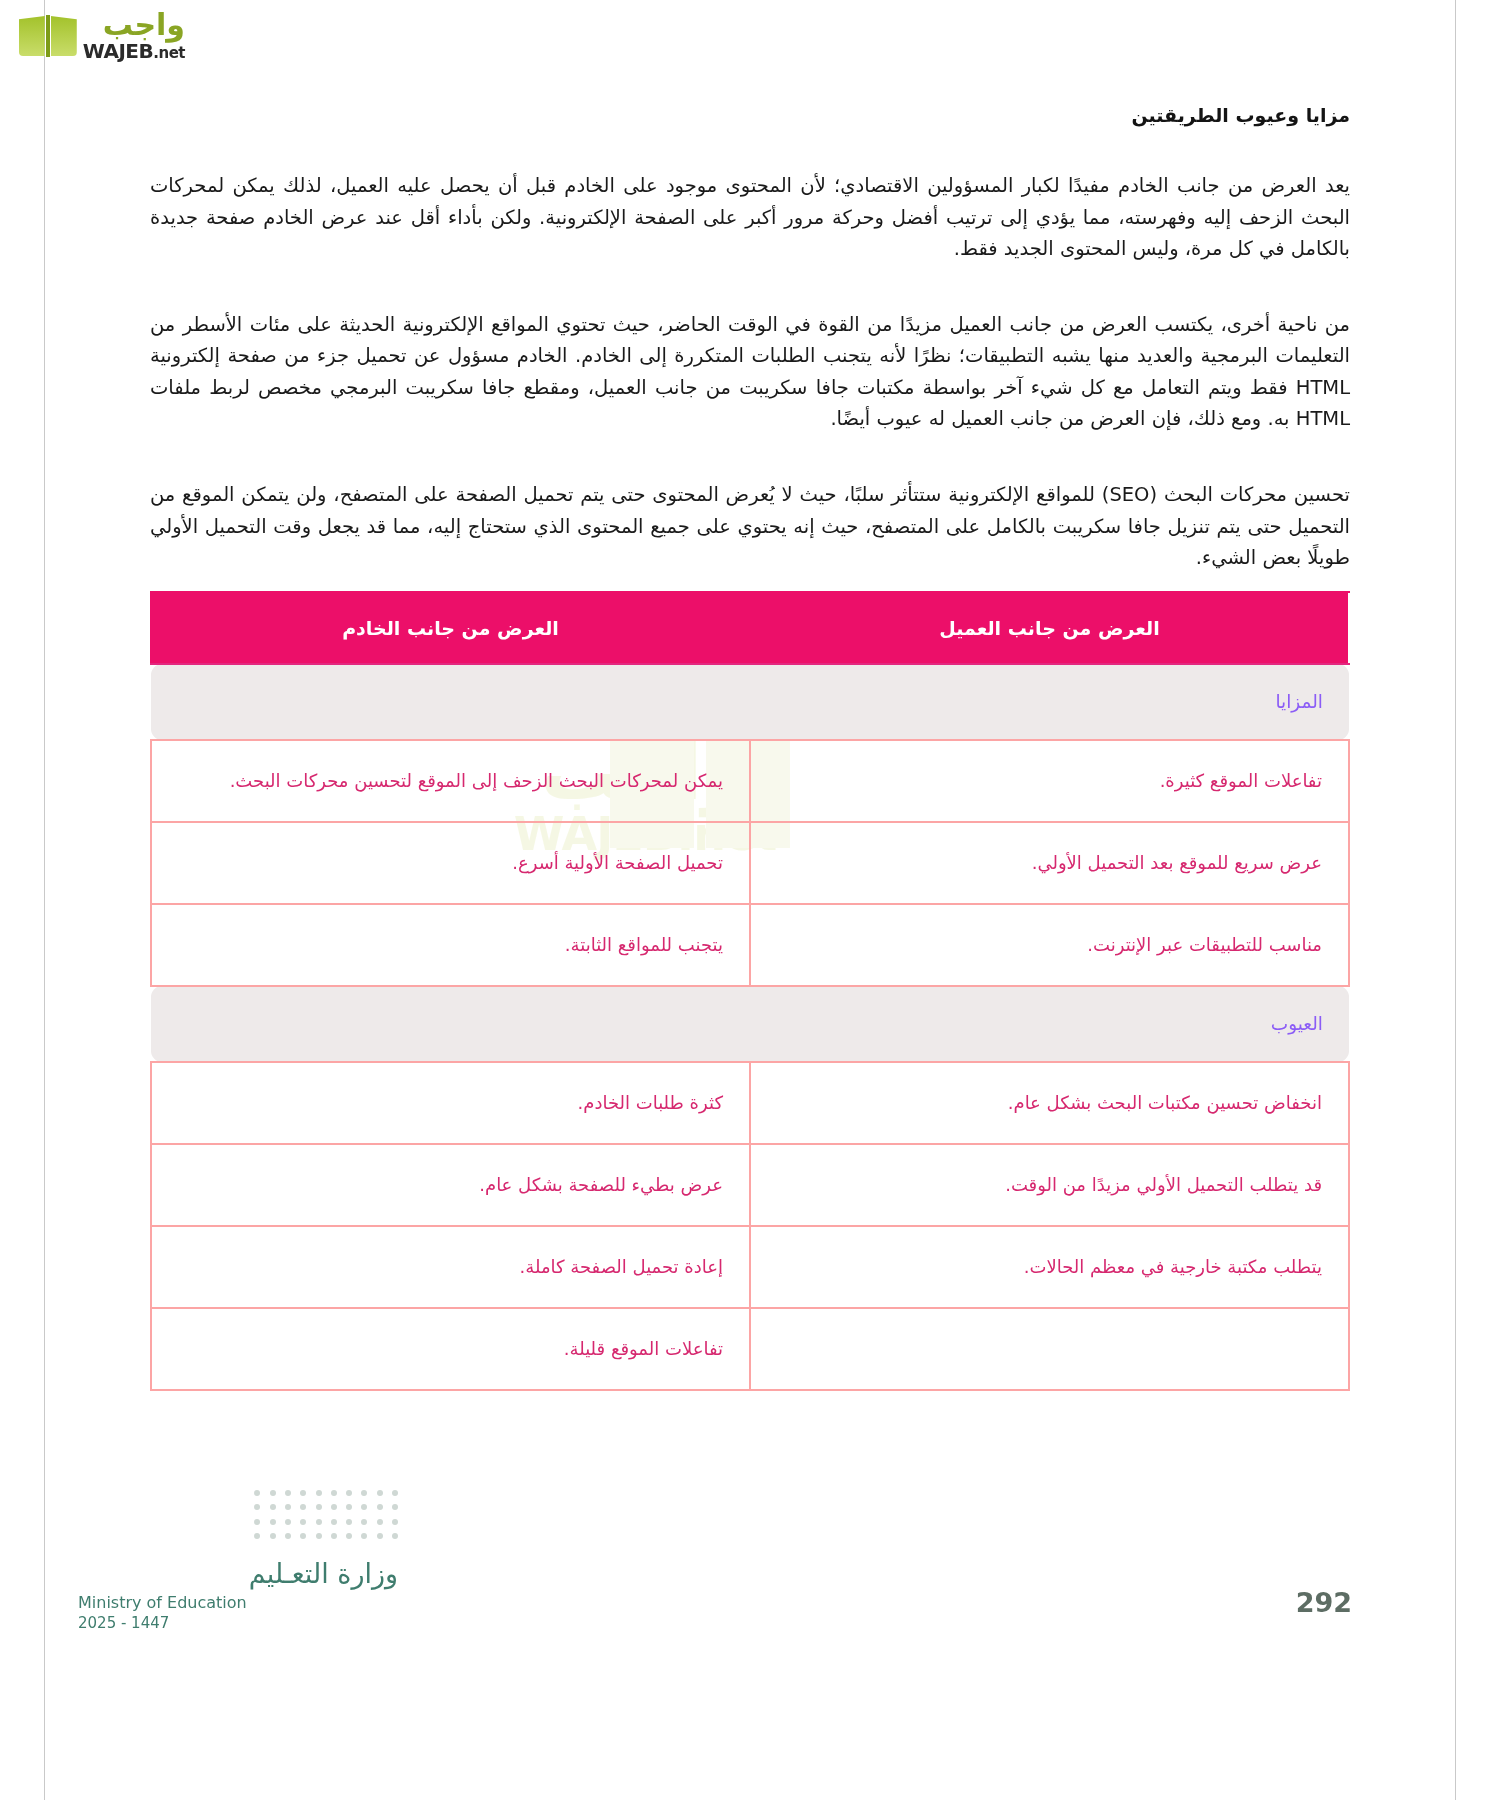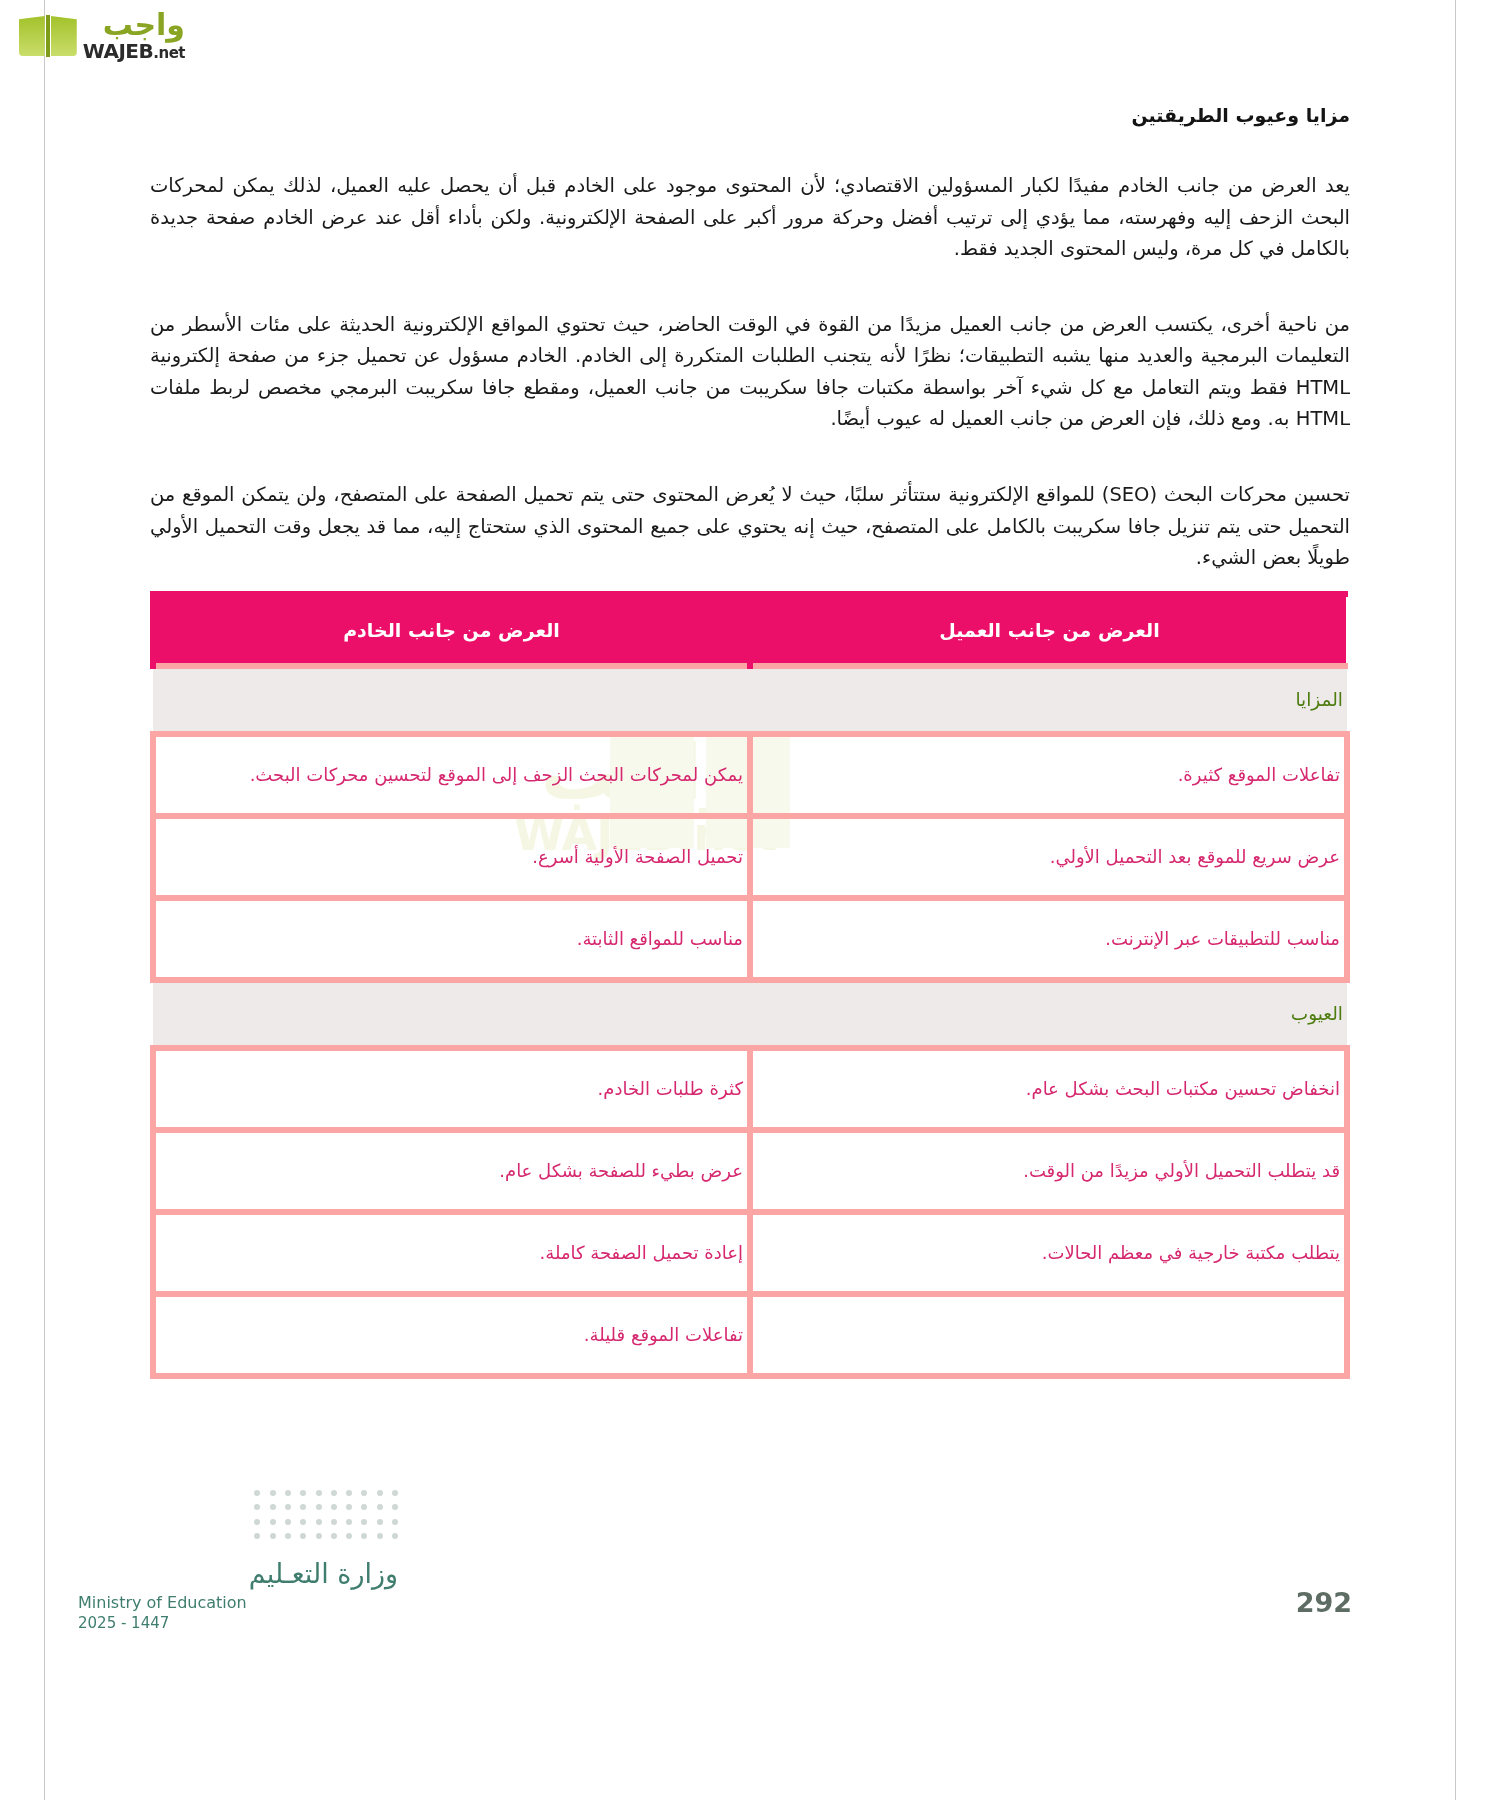--- a/index.html
+++ b/index.html
@@ -127,45 +127,46 @@
     margin-top: 44px;
   }
   table.cmp {
     width: 100%;
     border-collapse: collapse;
     table-layout: fixed;
     position: relative;
     z-index: 2;
   }
   table.cmp td, table.cmp th {
-    border: 6px solid #fca5a5;
-    padding: 18px 4px;
+    border: 2px solid #fca5a5;
+    padding: 18px 26px;
     vertical-align: middle;
   }
   table.cmp thead th {
     background: #ec0f69;
     color: #ffffff;
     font-size: 19px;
     font-weight: bold;
     text-align: center;
     height: 72px;
     border-color: #ec0f69;
     border-bottom: 2px solid #e3277f;
   }
   table.cmp thead th.divider {
     border-right: 2px solid #ffffff;
   }
   tr.group-row td {
     background: #eeeaea;
-    color: #4d7c0f;
+    color: #8b5cf6;
     font-size: 18.5px;
-    height: 68px;
+    height: 76px;
     text-align: right;
     border-right: none;
     border-left: none;
+    border-radius: 11px;
   }
   tr.data-row td {
     color: #d6286f;
     font-size: 18px;
     line-height: 1.5;
     height: 82px;
     text-align: justify;
     text-align-last: right;
     background: transparent;
   }
@@ -274,21 +275,21 @@
       <tr class="data-row">
         <td>تفاعلات الموقع كثيرة.</td>
         <td>يمكن لمحركات البحث الزحف إلى الموقع لتحسين محركات البحث.</td>
       </tr>
       <tr class="data-row">
         <td>عرض سريع للموقع بعد التحميل الأولي.</td>
         <td>تحميل الصفحة الأولية أسرع.</td>
       </tr>
       <tr class="data-row">
         <td>مناسب للتطبيقات عبر الإنترنت.</td>
-        <td>مناسب للمواقع الثابتة.</td>
+        <td>يتجنب للمواقع الثابتة.</td>
       </tr>
 
       <tr class="group-row">
         <td colspan="2">العيوب</td>
       </tr>
 
       <tr class="data-row">
         <td>انخفاض تحسين مكتبات البحث بشكل عام.</td>
         <td>كثرة طلبات الخادم.</td>
       </tr>

